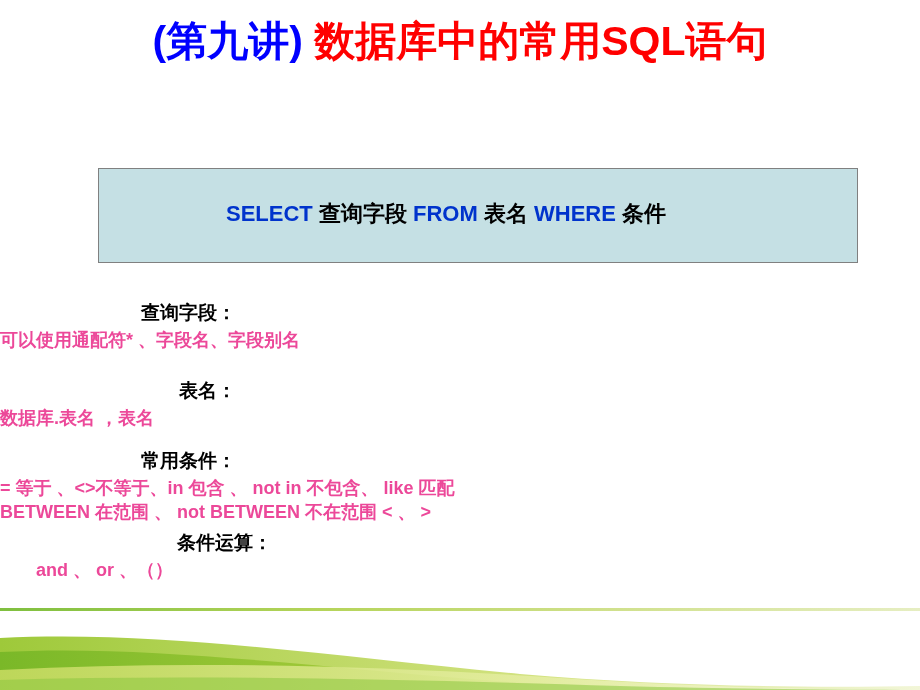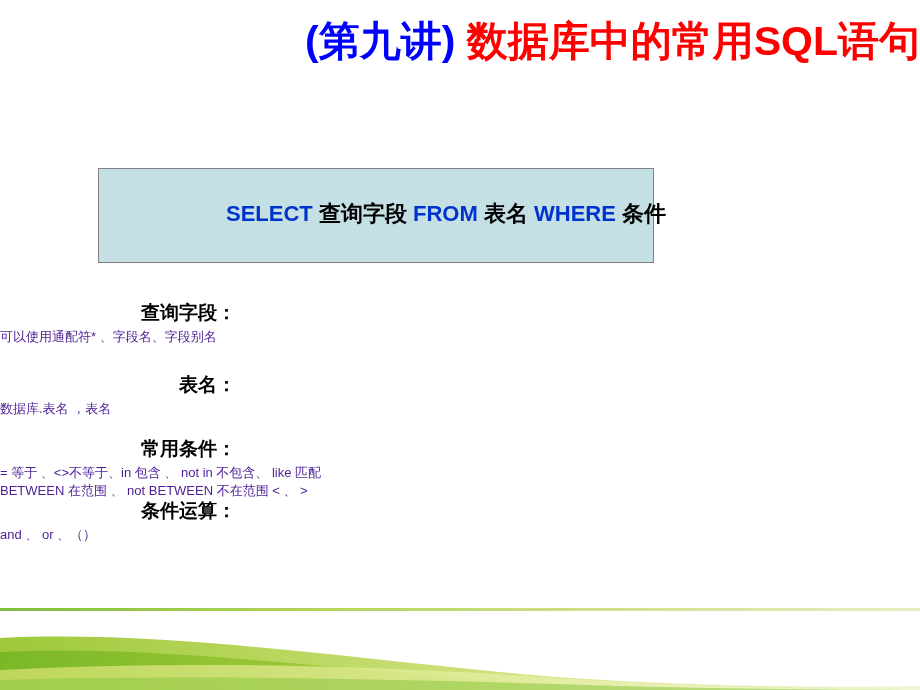--- a/index.html
+++ b/index.html
@@ -21,21 +21,21 @@
     background: #ffffff;
     overflow: hidden;
   }
 
   
   .title {
     position: absolute;
     left: 0;
     top: 14px;
     width: 920px;
-    text-align: right;
+    text-align: center;
     font-size: 41px;
     font-weight: bold;
     letter-spacing: 0px;
     white-space: nowrap;
   }
   .title .blue { color: #0000ff; }
   .title .red  { color: #ff0000; }
 
   
   .heading {
@@ -46,21 +46,21 @@
     font-weight: bold;
     color: #000000;
     white-space: nowrap;
   }
 
   
   .syntax-box {
     position: absolute;
     left: 98px;
     top: 168px;
-    width: 556px;
+    width: 760px;
     height: 95px;
     background: #c5e0e4;
     border: 1px solid #808080;
     box-sizing: border-box;
     padding-left: 19px;
   }
   .syntax-text {
     position: absolute;
     left: 0;
     top: 30px;
@@ -88,38 +88,38 @@
     flex-direction: column;
   }
   .def-label {
     color: #000000;
     font-size: 19px;
     font-weight: bold;
     text-align: right;
     white-space: nowrap;
   }
   .def-value {
-    color: #4c1d95;
-    font-size: 13px;
-    font-weight: normal;
+    color: #ec4899;
+    font-size: 18px;
+    font-weight: bold;
     white-space: nowrap;
     padding-top: 2px;
   }
   .def-value .l2 { display: block; }
 
   .row-1 .def-label { width: 236px; }
   .row-2 .def-label { width: 236px; }
   .row-3 .def-label { width: 236px; }
   .row-4 .def-label { width: 236px; }
   .def-gap { width: 4px; }
 
   .row-1 { top: 0px; }
   .row-2 { top: 12px; }
   .row-3 { top: 16px; }
-  .row-4 { top: 0px; }
+  .row-4 { top: 8px; padding-left: 36px; }
 
   
   .bottom-band {
     position: absolute;
     left: 0;
     bottom: 0;
     width: 920px;
     height: 82px;
     overflow: hidden;
   }

